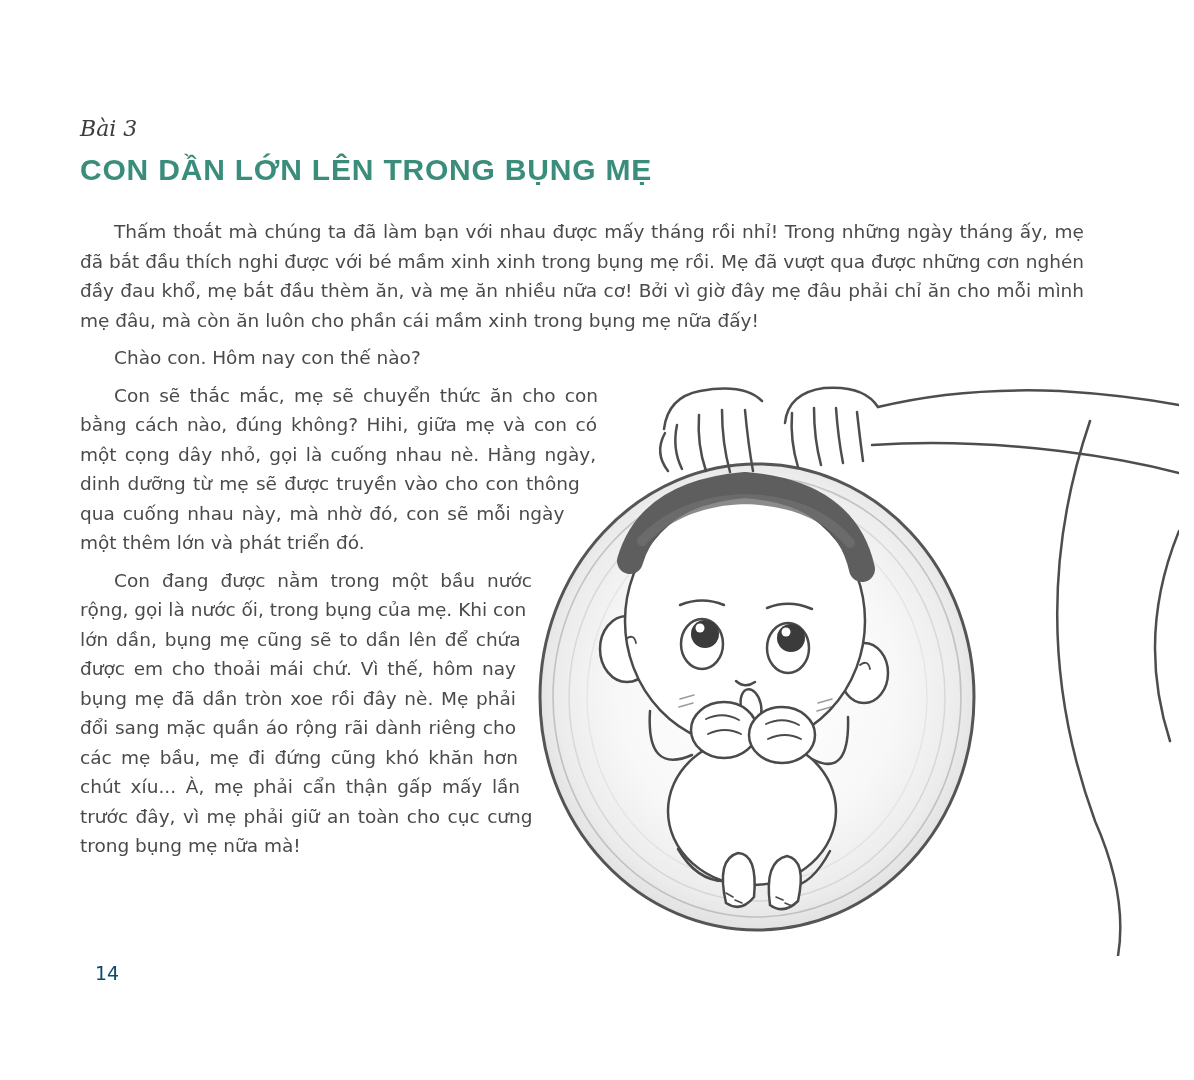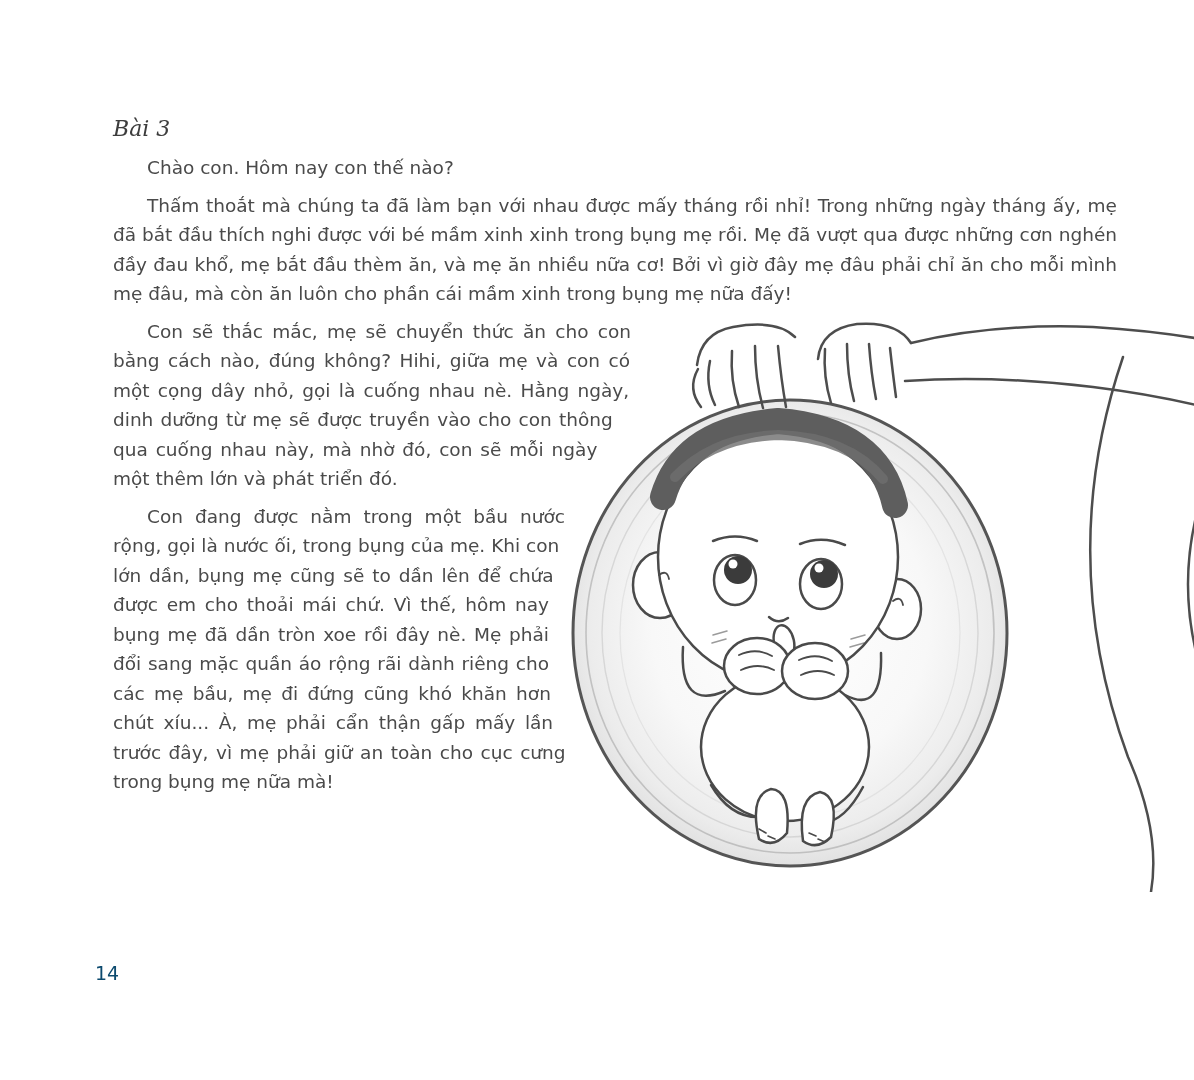--- a/index.html
+++ b/index.html
@@ -9,21 +9,21 @@
     font-family: "DejaVu Sans", sans-serif;
     overflow: hidden;
   }
   .page {
     position: relative;
     width: 1194px; height: 1080px;
     background: #ffffff;
   }
   .content {
     position: absolute;
-    left: 113px; top: 116px;
+    left: 80px; top: 116px;
     width: 1004px;
   }
   .lesson-label {
     font-family: "DejaVu Serif", serif;
     font-style: italic;
     font-size: 22px;
     color: #3d3d3d;
     margin-bottom: 12px;
   }
   .page-title {
@@ -59,23 +59,24 @@
   }
 </style>
 </head>
 <body>
 
 <div class="page">
   <div class="content">
 
     <div class="lesson-label">Bài 3</div>
 
+    <h1 class="page-title">CON DẦN LỚN LÊN TRONG BỤNG MẸ</h1>
 
+    <p class="para">Thấm thoắt mà chúng ta đã làm bạn với nhau được mấy tháng rồi nhỉ! Trong những ngày tháng ấy, mẹ đã bắt đầu thích nghi được với bé mầm xinh xinh trong bụng mẹ rồi. Mẹ đã vượt qua được những cơn nghén đầy đau khổ, mẹ bắt đầu thèm ăn, và mẹ ăn nhiều nữa cơ! Bởi vì giờ đây mẹ đâu phải chỉ ăn cho mỗi mình mẹ đâu, mà còn ăn luôn cho phần cái mầm xinh trong bụng mẹ nữa đấy!</p>
     <p class="para">Chào con. Hôm nay con thế nào?</p>
-    <p class="para">Thấm thoắt mà chúng ta đã làm bạn với nhau được mấy tháng rồi nhỉ! Trong những ngày tháng ấy, mẹ đã bắt đầu thích nghi được với bé mầm xinh xinh trong bụng mẹ rồi. Mẹ đã vượt qua được những cơn nghén đầy đau khổ, mẹ bắt đầu thèm ăn, và mẹ ăn nhiều nữa cơ! Bởi vì giờ đây mẹ đâu phải chỉ ăn cho mỗi mình mẹ đâu, mà còn ăn luôn cho phần cái mầm xinh trong bụng mẹ nữa đấy!</p>
 
     <div class="illustration-float">
       <svg viewBox="0 0 649 575" width="649" height="575">
         <defs>
           <radialGradient id="wombShade" cx="50%" cy="48%" r="55%">
             <stop offset="0%" stop-color="#ffffff"></stop>
             <stop offset="58%" stop-color="#f8f8f8"></stop>
             <stop offset="84%" stop-color="#ececec"></stop>
             <stop offset="100%" stop-color="#dcdcdc"></stop>
           </radialGradient>

